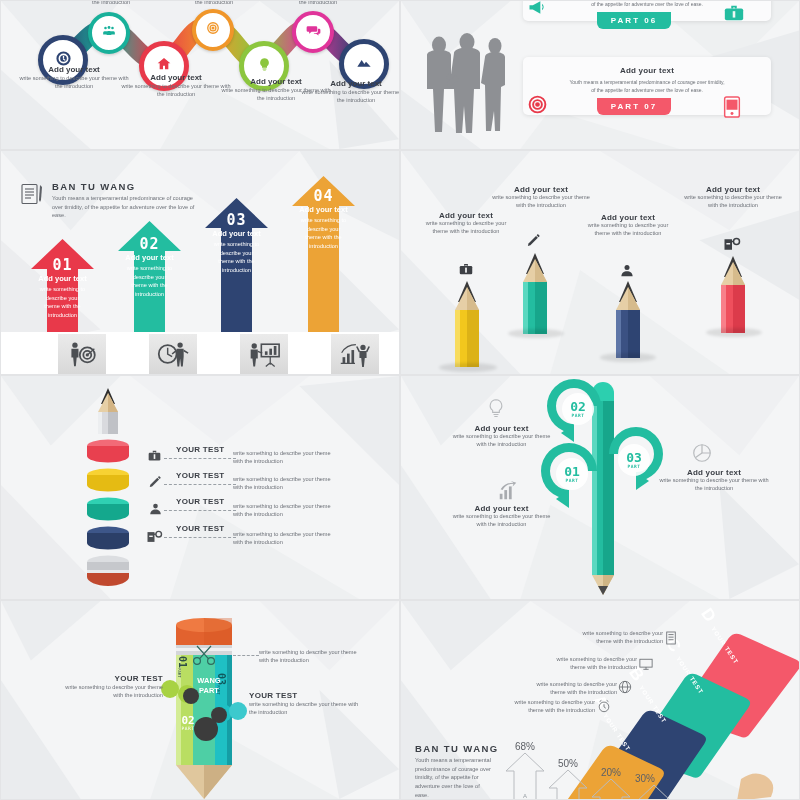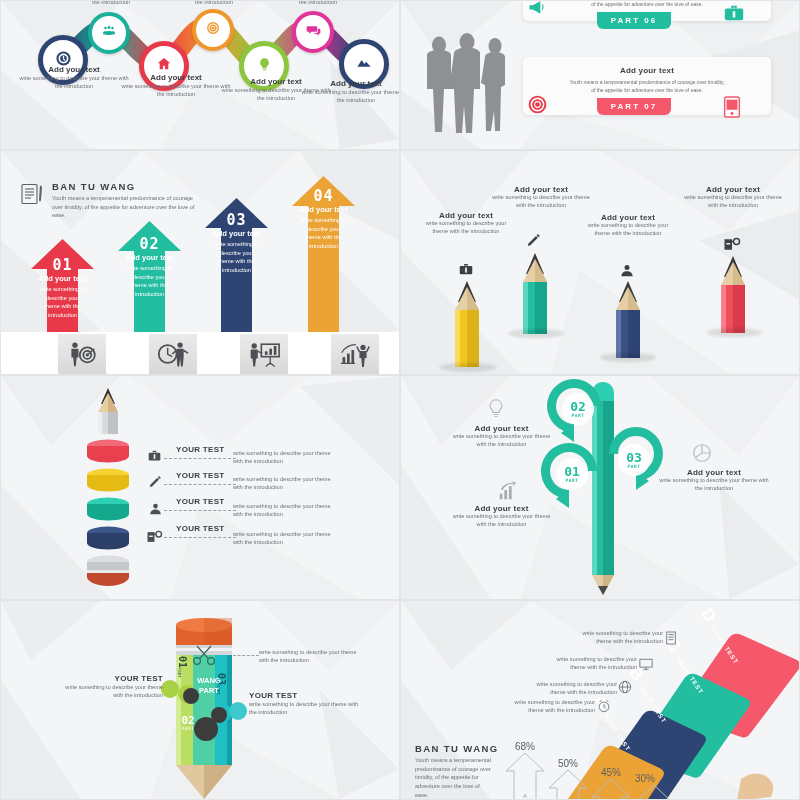--- a/index.html
+++ b/index.html
@@ -839,21 +839,21 @@
       <path d="M21 1 L40 19 L32 19 L32 51 L10 51 L10 19 L2 19 Z" fill="none" stroke="#b9bcc0" stroke-width="1"></path>
       <text x="21" y="46" font-size="6" fill="#9aa0a6" text-anchor="middle" font-family="Liberation Sans">A</text>
     </svg>
 
     <div class="pct" style="left:147px;top:157px;">50%</div>
     <svg width="42" height="45" viewBox="0 0 42 45" style="position:absolute;left:146px;top:168px;">
       <path d="M21 1 L40 19 L32 19 L32 44 L10 44 L10 19 L2 19 Z" fill="none" stroke="#b9bcc0" stroke-width="1"></path>
       <text x="21" y="40" font-size="6" fill="#9aa0a6" text-anchor="middle" font-family="Liberation Sans">B</text>
     </svg>
 
-    <div class="pct" style="left:190px;top:166px;">45%</div>
+    <div class="pct" style="left:190px;top:166px;">20%</div>
     <svg width="42" height="38" viewBox="0 0 42 38" style="position:absolute;left:189px;top:177px;">
       <path d="M21 1 L40 19 L32 19 L32 37 L10 37 L10 19 L2 19 Z" fill="none" stroke="#b9bcc0" stroke-width="1"></path>
       <text x="21" y="34" font-size="6" fill="#9aa0a6" text-anchor="middle" font-family="Liberation Sans">C</text>
     </svg>
 
     <div class="pct" style="left:224px;top:172px;">30%</div>
     <svg width="42" height="32" viewBox="0 0 42 32" style="position:absolute;left:232px;top:183px;">
       <path d="M21 1 L40 19 L32 19 L32 31 L10 31 L10 19 L2 19 Z" fill="none" stroke="#b9bcc0" stroke-width="1"></path>
       <text x="21" y="29" font-size="6" fill="#9aa0a6" text-anchor="middle" font-family="Liberation Sans">D</text>
     </svg>

